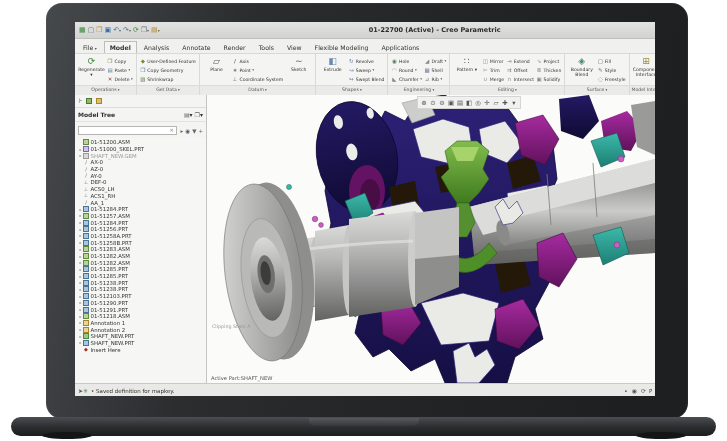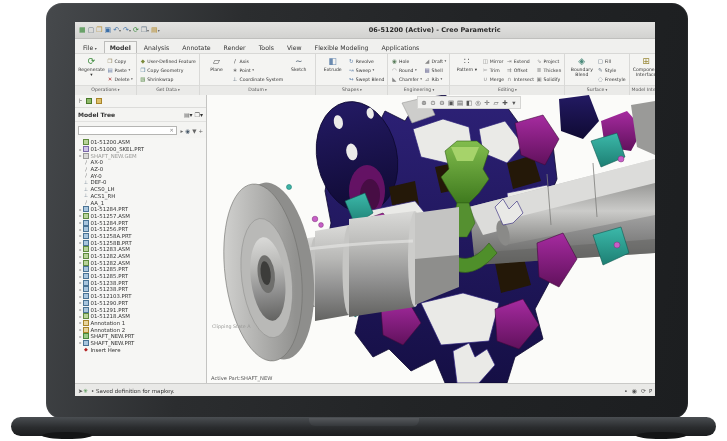--- a/index.html
+++ b/index.html
@@ -95,21 +95,21 @@
           <span><span class="icn" style="color: rgb(61, 139, 61);">▦</span></span>
           <span><span class="icn" style="color: rgb(102, 119, 136);">▢</span></span>
           <span><span class="icn" style="color: rgb(184, 146, 58);">❒</span></span>
           <span><span class="icn" style="color: rgb(58, 110, 168);">▣</span></span>
           <span><span class="icn" style="color: rgb(58, 110, 168);">↶</span><span class="dd">▾</span></span>
           <span><span class="icn" style="color: rgb(58, 110, 168);">↷</span><span class="dd">▾</span></span>
           <span><span class="icn" style="color: rgb(61, 139, 61);">⟳</span></span>
           <span><span class="icn" style="color: rgb(102, 119, 136);">❐</span><span class="dd">▾</span></span>
           <span><span class="icn" style="color: rgb(184, 146, 58);">▤</span><span class="dd">▾</span></span>
         </div>
-      <div class="wtitle">06-51200 (Active) - Creo Parametric</div>
+      <div class="wtitle">01-22700 (Active) - Creo Parametric</div>
     </div>
 
     <div class="menubar" id="menubar">
         <div class="mtab">File<span class="dd"> ▾</span></div>
         <div class="mtab active">Model</div>
         <div class="mtab">Analysis</div>
         <div class="mtab">Annotate</div>
         <div class="mtab">Render</div>
         <div class="mtab">Tools</div>
         <div class="mtab">View</div>

